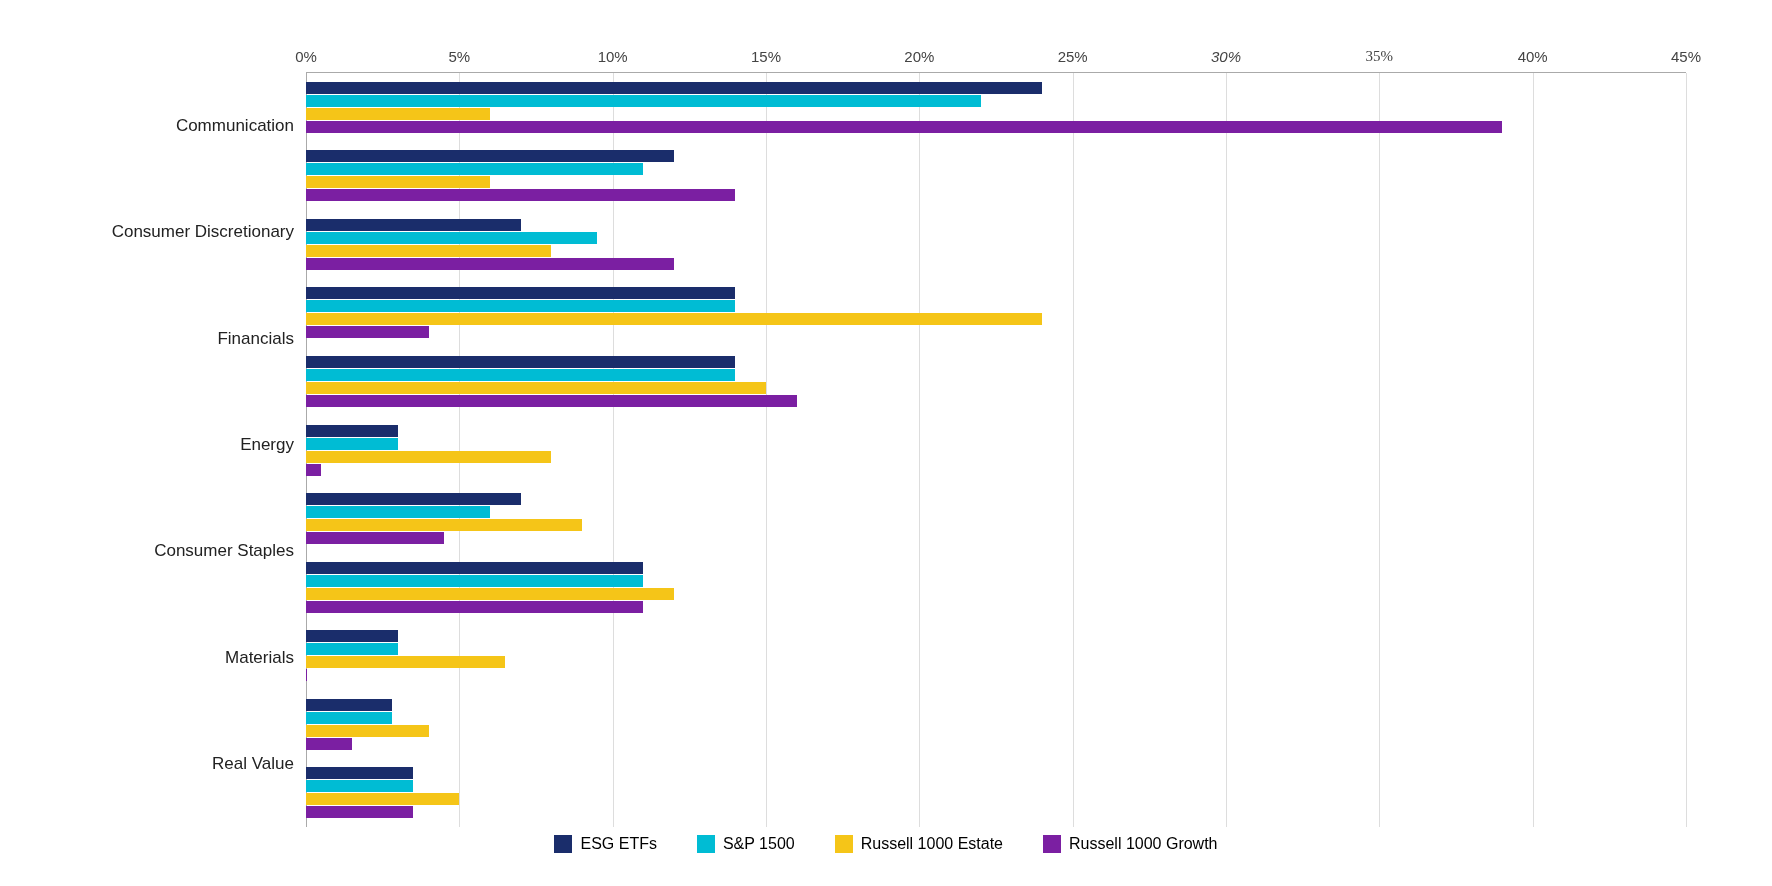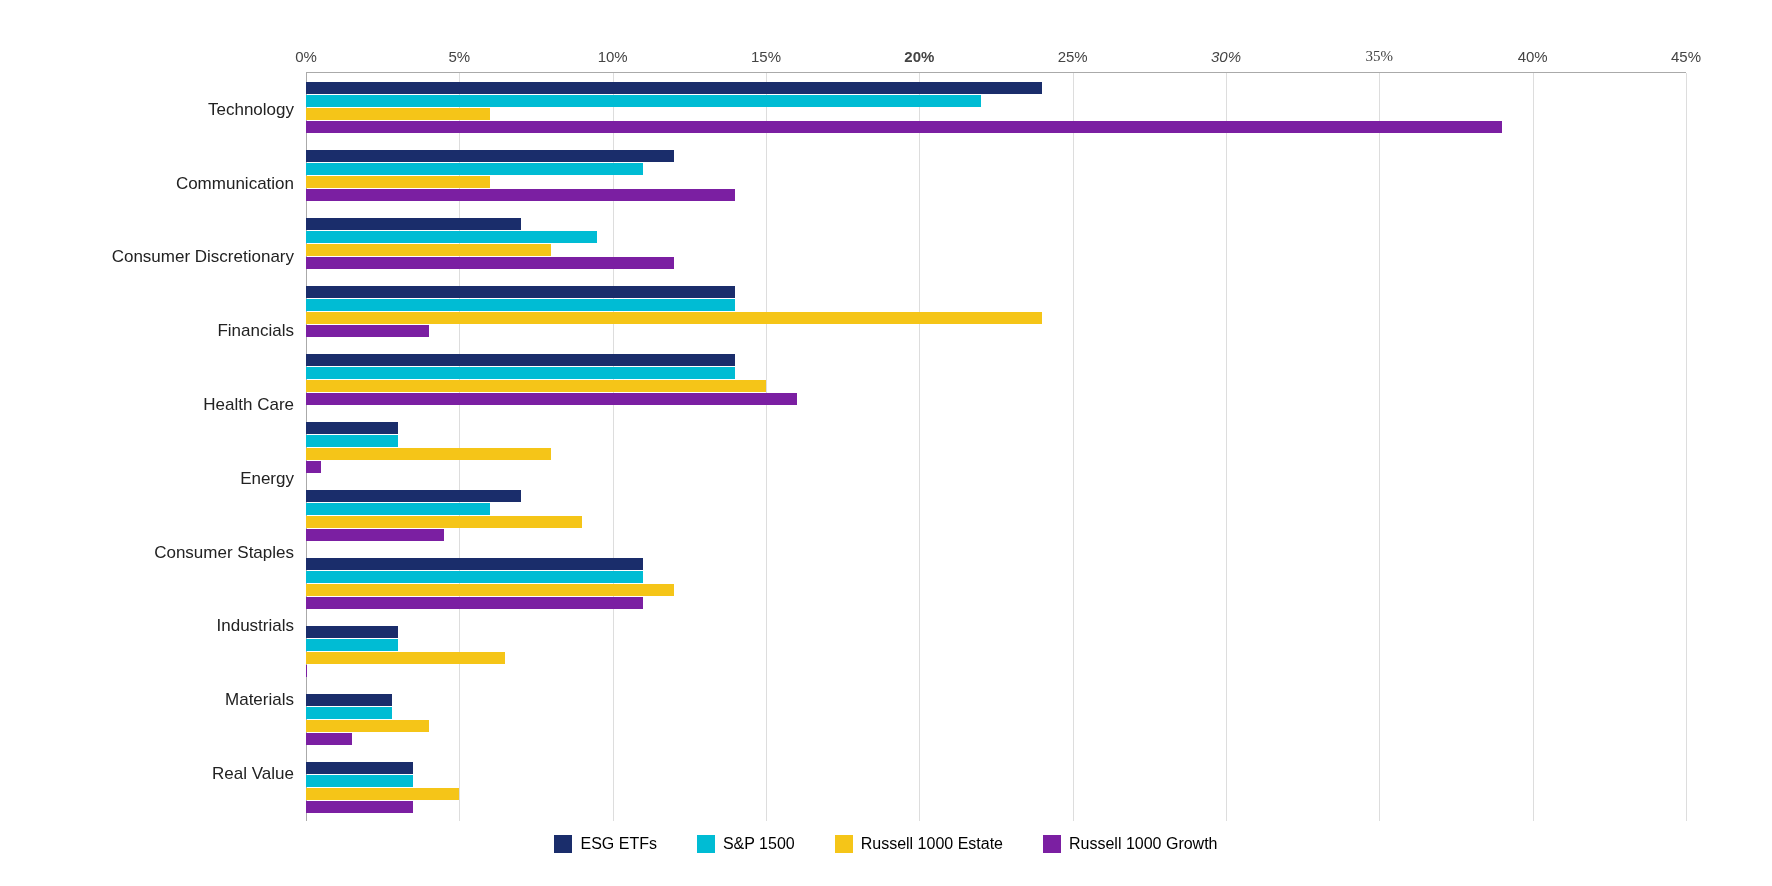--- a/index.html
+++ b/index.html
@@ -119,21 +119,21 @@
       position: absolute;
       top: 0;
       bottom: 0;
       width: 1px;
       background: #ddd;
     }
     .legend {
       display: flex;
       justify-content: center;
       gap: 40px;
-      margin-top: 14px;
+      margin-top: 8px;
       font-size: 16px;
     }
     .legend-item {
       display: flex;
       align-items: center;
       gap: 8px;
     }
     .legend-swatch {
       width: 18px;
       height: 18px;
@@ -148,38 +148,35 @@
     }
   </style>
 </head>
 <body>
 
 <div class="chart-container">
   <div class="chart-title"></div>
 
   <div class="chart-area">
     <div class="y-axis" id="y-axis">
-        <div class="y-label">Technology</div>
         <div class="y-label">Communication</div>
         <div class="y-label">Consumer Discretionary</div>
         <div class="y-label">Financials</div>
-        <div class="y-label">Health Care</div>
         <div class="y-label">Energy</div>
         <div class="y-label">Consumer Staples</div>
-        <div class="y-label">Industrials</div>
         <div class="y-label">Materials</div>
         <div class="y-label">Real Value</div>
       </div>
     <div class="plot-area">
       <div class="x-axis-top" id="x-axis-top">
           <div class="x-tick" style="left: 0%;">0%</div>
           <div class="x-tick" style="left: 11.1111%;">5%</div>
           <div class="x-tick" style="left: 22.2222%;">10%</div>
           <div class="x-tick" style="left: 33.3333%;">15%</div>
-          <div class="x-tick" style="left: 44.4444%; font-weight: bold;">20%</div>
+          <div class="x-tick" style="left: 44.4444%;">20%</div>
           <div class="x-tick" style="left: 55.5556%;">25%</div>
           <div class="x-tick" style="left: 66.6667%; font-style: italic;">30%</div>
           <div class="x-tick" style="left: 77.7778%; font-family: Liberation Serif, serif;">35%</div>
           <div class="x-tick" style="left: 88.8889%;">40%</div>
           <div class="x-tick" style="left: 100%;">45%</div>
         </div>
       <div class="bars-container" id="bars-container">
         <div class="grid-lines" id="grid-lines">
             <div class="grid-line" style="left: 11.1111%;"></div>
             <div class="grid-line" style="left: 22.2222%;"></div>

